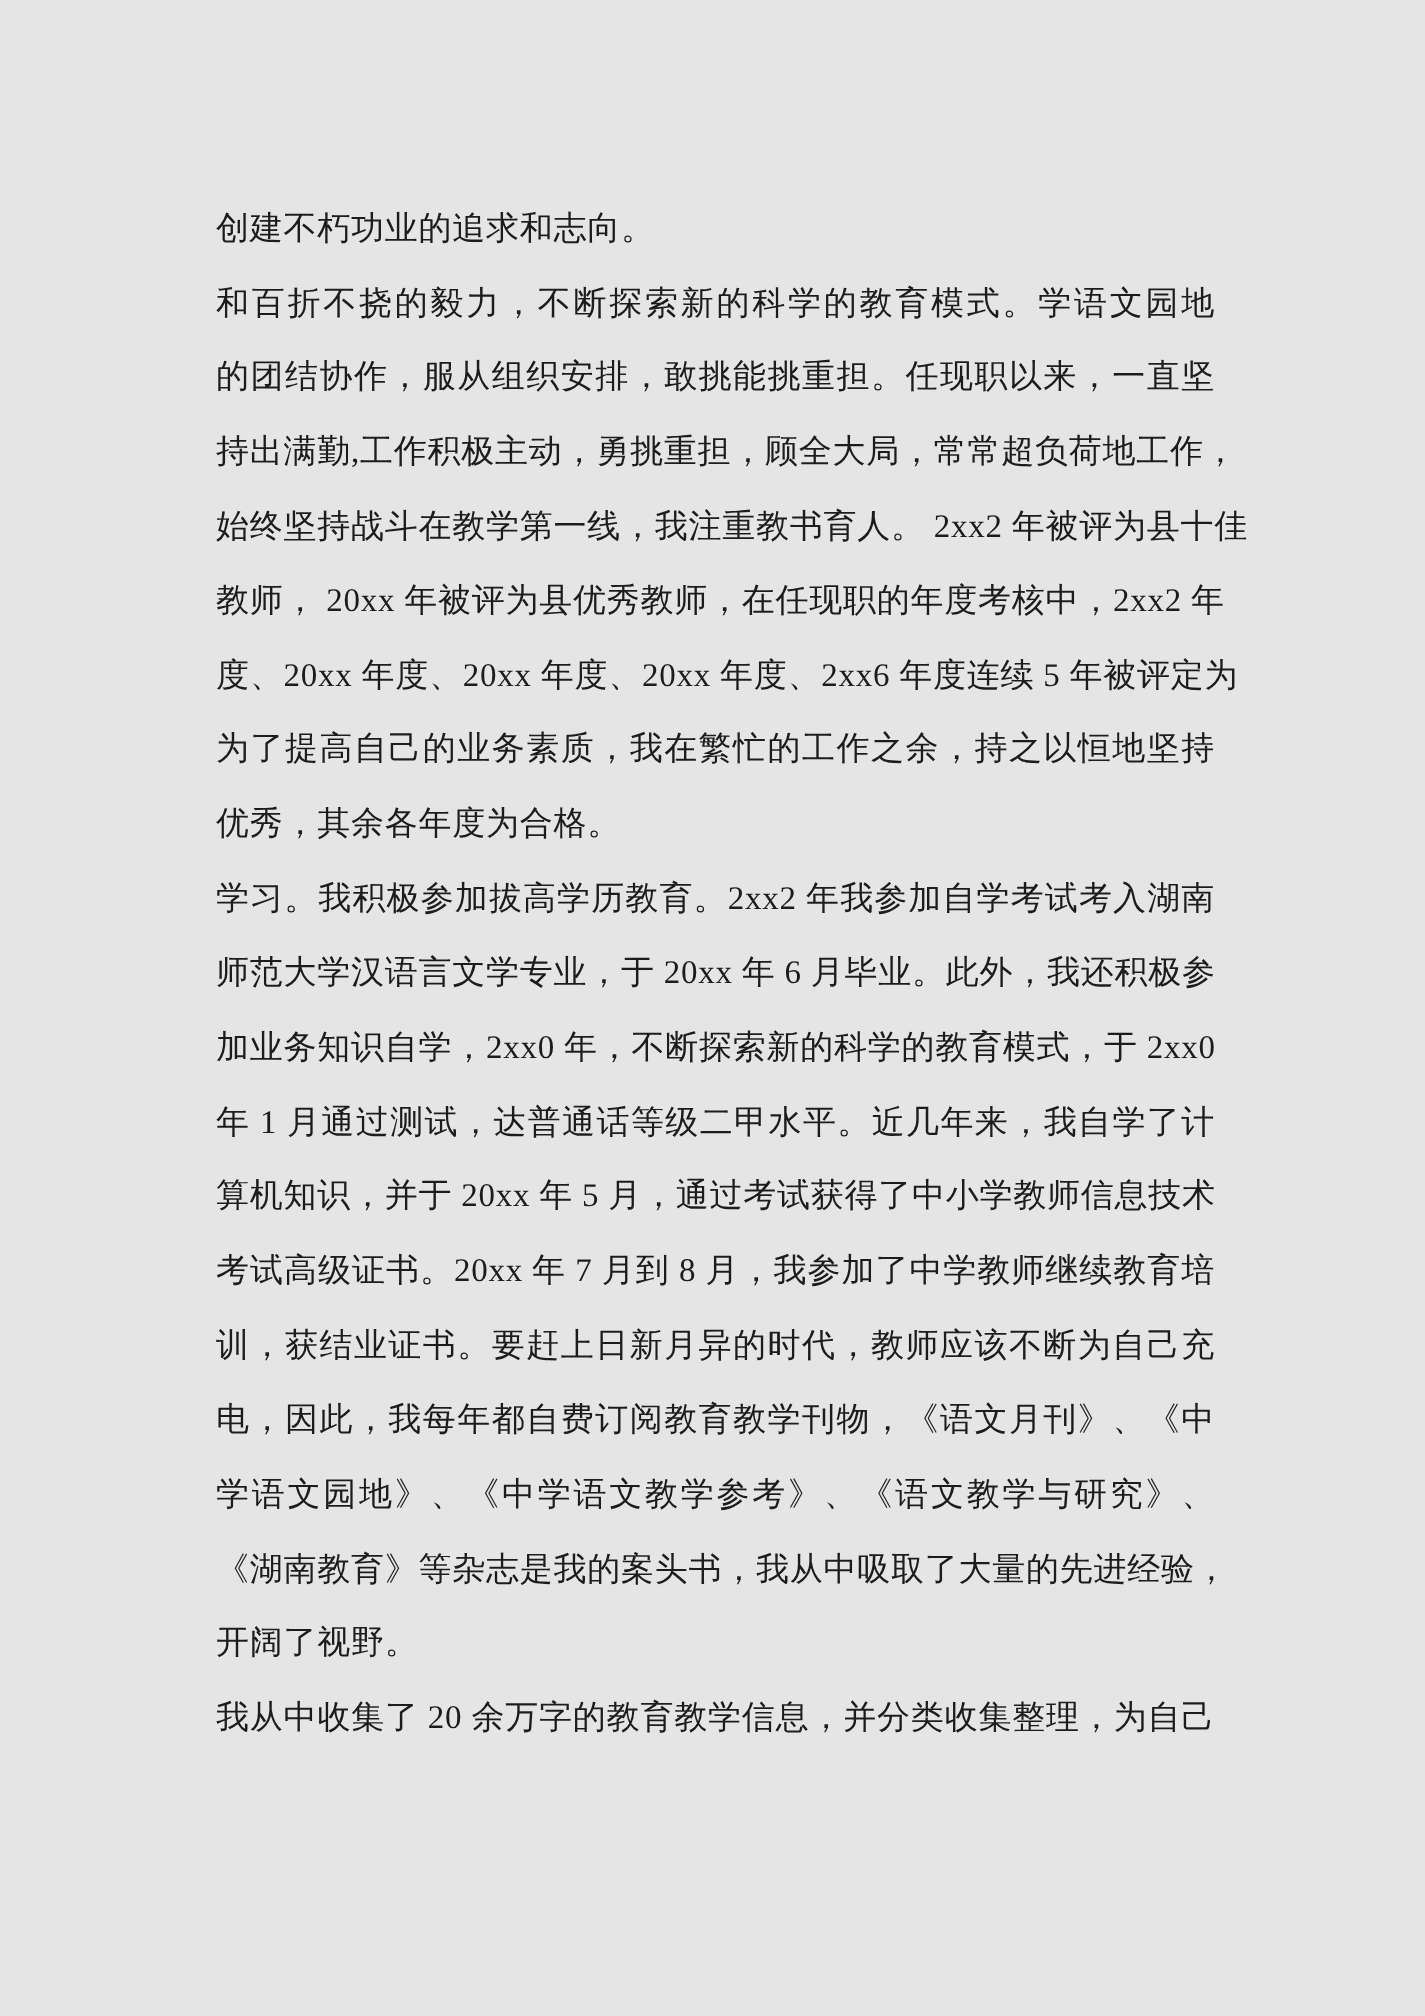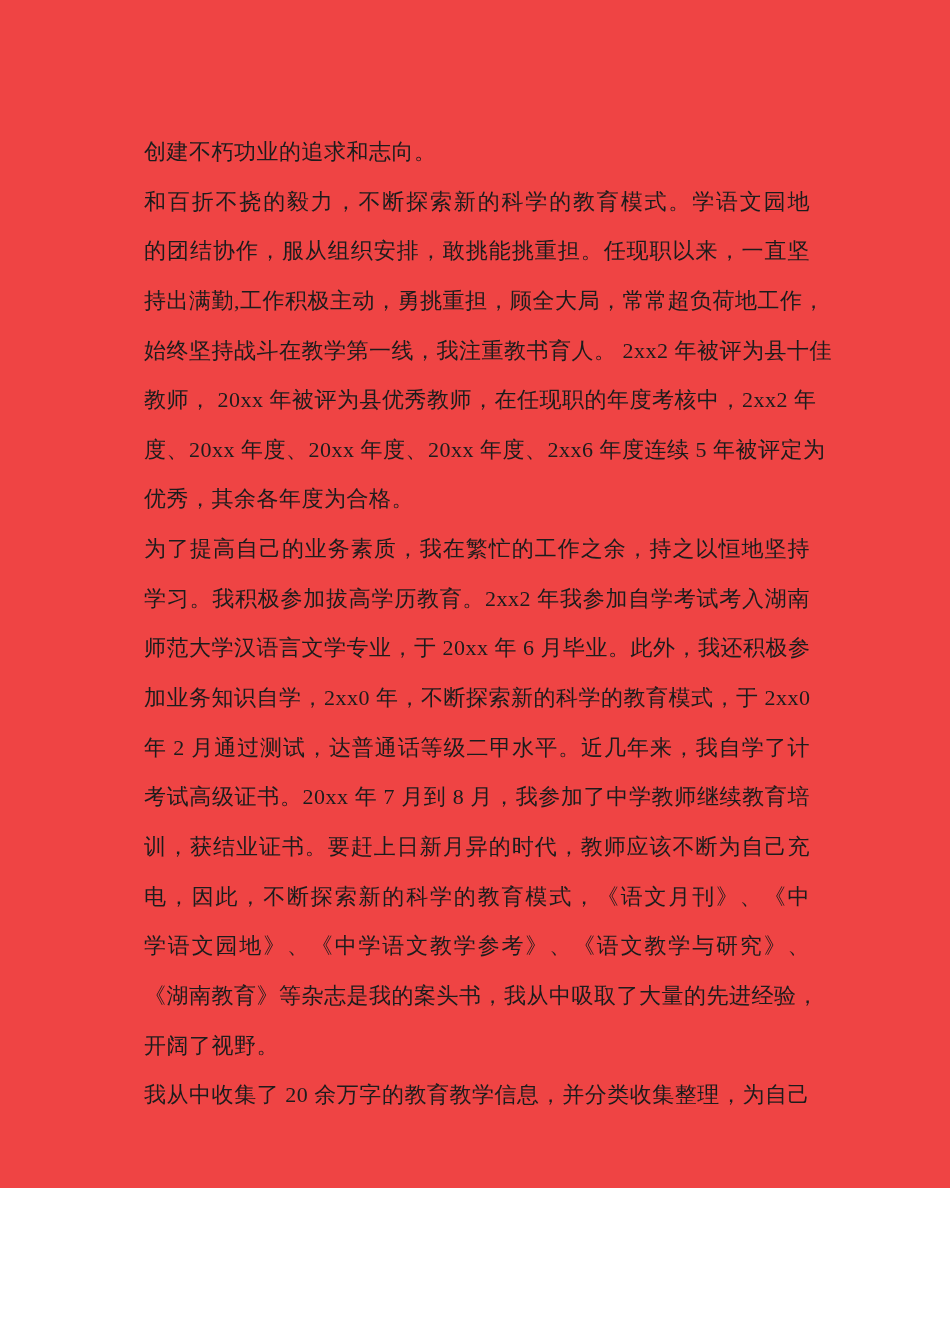--- a/index.html
+++ b/index.html
@@ -1,20 +1,20 @@
 <!DOCTYPE html>
 <html><head>
 <meta charset="utf-8">
 <style>
   html, body { margin: 0; padding: 0; background: #ffffff; }
   .page {
     position: relative;
     width: 950px;
-    height: 1188px;
-    background: #ef4444;
+    height: 1344px;
+    background: #e5e5e5;
     overflow: hidden;
     font-family: "Liberation Serif", "DejaVu Serif", serif;
     color: #1c1c1c;
   }
   .content {
     position: absolute;
     left: 144px;
     top: 127px;
     width: 666px;
   }
@@ -37,27 +37,28 @@
 
 <div class="page">
   <div class="content">
     <div class="line">创建不朽功业的追求和志向。</div>
     <div class="line j">和百折不挠的毅力，不断探索新的科学的教育模式。学语文园地</div>
     <div class="line j">的团结协作，服从组织安排，敢挑能挑重担。任现职以来，一直坚</div>
     <div class="line j">持出满勤,工作积极主动，勇挑重担，顾全大局，常常超负荷地工作，</div>
     <div class="line j">始终坚持战斗在教学第一线，我注重教书育人。 2xx2 年被评为县十佳</div>
     <div class="line j">教师， 20xx 年被评为县优秀教师，在任现职的年度考核中，2xx2 年</div>
     <div class="line j">度、20xx 年度、20xx 年度、20xx 年度、2xx6 年度连续 5 年被评定为</div>
+    <div class="line j">为了提高自己的业务素质，我在繁忙的工作之余，持之以恒地坚持</div>
     <div class="line">优秀，其余各年度为合格。</div>
-    <div class="line j">为了提高自己的业务素质，我在繁忙的工作之余，持之以恒地坚持</div>
     <div class="line j">学习。我积极参加拔高学历教育。2xx2 年我参加自学考试考入湖南</div>
     <div class="line j">师范大学汉语言文学专业，于 20xx 年 6 月毕业。此外，我还积极参</div>
     <div class="line j">加业务知识自学，2xx0 年，不断探索新的科学的教育模式，于 2xx0</div>
-    <div class="line j">年 2 月通过测试，达普通话等级二甲水平。近几年来，我自学了计</div>
+    <div class="line j">年 1 月通过测试，达普通话等级二甲水平。近几年来，我自学了计</div>
+    <div class="line j">算机知识，并于 20xx 年 5 月，通过考试获得了中小学教师信息技术</div>
     <div class="line j">考试高级证书。20xx 年 7 月到 8 月，我参加了中学教师继续教育培</div>
     <div class="line j">训，获结业证书。要赶上日新月异的时代，教师应该不断为自己充</div>
-    <div class="line j">电，因此，不断探索新的科学的教育模式，《语文月刊》、《中</div>
+    <div class="line j">电，因此，我每年都自费订阅教育教学刊物，《语文月刊》、《中</div>
     <div class="line j">学语文园地》、《中学语文教学参考》、《语文教学与研究》、</div>
     <div class="line j">《湖南教育》等杂志是我的案头书，我从中吸取了大量的先进经验，</div>
     <div class="line">开阔了视野。</div>
     <div class="line j">我从中收集了 20 余万字的教育教学信息，并分类收集整理，为自己</div>
   </div>
 </div>
 
 </body></html>

